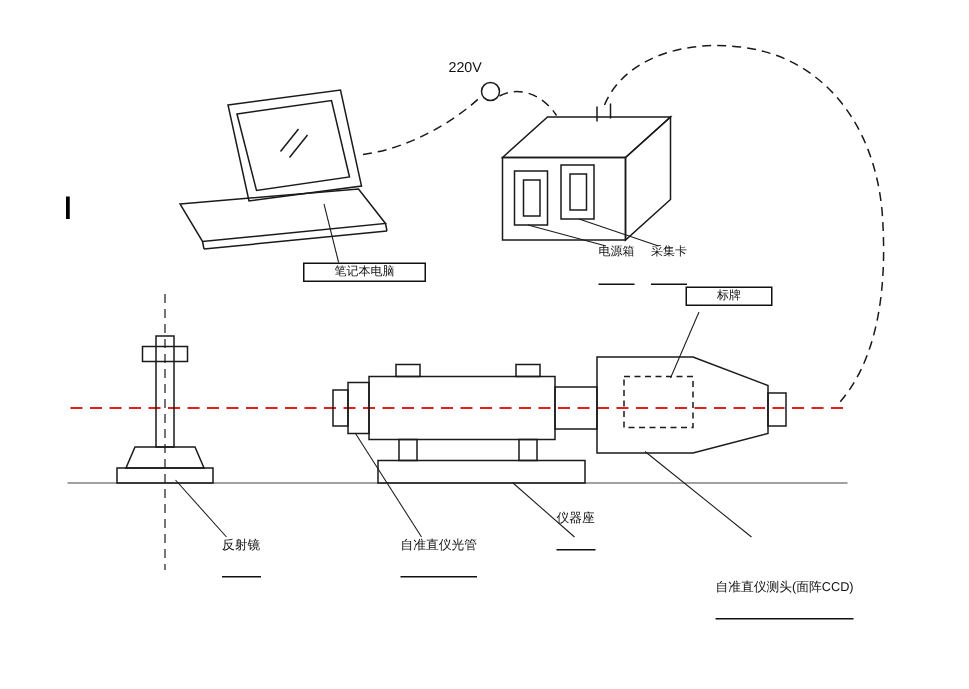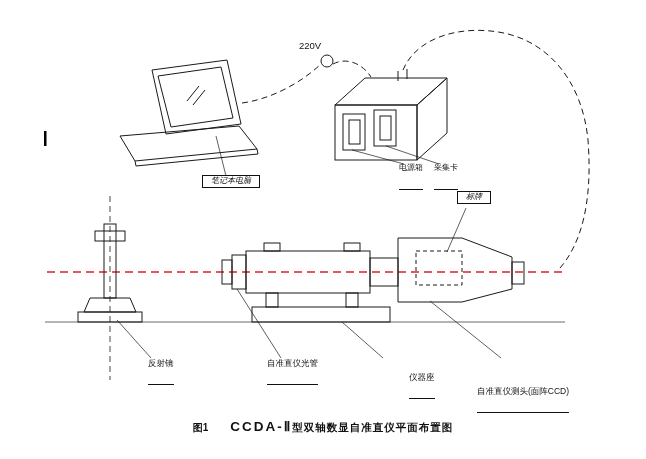--- a/index.html
+++ b/index.html
@@ -7,21 +7,21 @@
     position:relative;width:646px;height:459px;background:#ffffff;
     font-family:"Liberation Sans", sans-serif;color:#111;overflow:hidden;
   }
   .stage svg{position:absolute;left:0;top:0;}
   .lbl{
     position:absolute;font-size:8.5px;line-height:1.1;color:#111;
     white-space:nowrap;
   }
   .lbl.small{font-size:8px;}
   .underlined{border-bottom:1px solid #111;padding-bottom:16px;}
-  .boxed{border:1px solid #111;padding:1px 8px;background:#fff;font-style:italic;}
+  .boxed{border:1px solid #111;padding:1px 20px;background:#fff;}
   .caption{
     position:absolute;left:0;right:0;top:417px;
     display:flex;justify-content:center;align-items:baseline;gap:22px;
   }
   .caption .figno{font-size:10px;font-weight:700;}
   .caption .model{font-size:13.5px;letter-spacing:2px;font-weight:600;}
   .caption .rest{font-size:10.5px;font-weight:700;letter-spacing:1px;}
 </style>
 </head>
 <body>
@@ -117,24 +117,18 @@
   <div class="lbl small underlined" style="left:399px;top:164px;">电源箱</div>
 
   <div class="lbl small underlined" style="left:434px;top:164px;">采集卡</div>
 
   <div class="lbl small boxed" style="left:457px;top:191px;">标牌</div>
 
   <div class="lbl underlined" style="left:148px;top:359px;text-align:right;">反射镜</div>
 
   <div class="lbl underlined" style="left:267px;top:359px;">自准直仪光管</div>
 
-  <div class="lbl underlined" style="left:371px;top:373px;margin-left:38px;">仪器座</div>
+  <div class="lbl underlined" style="left:371px;top:341px;">仪器座</div>
 
   <div class="lbl underlined" style="left:477px;top:359px;margin-top:28px;">自准直仪测头(面阵CCD)</div>
 
-  <div class="caption">
-    <span class="figno">图1</span>
-    <span>
-      <span class="model">CCDA-Ⅱ</span><span class="rest">型双轴数显自准直仪平面布置图</span>
-    </span>
-  </div>
 
 </div>
 
 </body></html>

